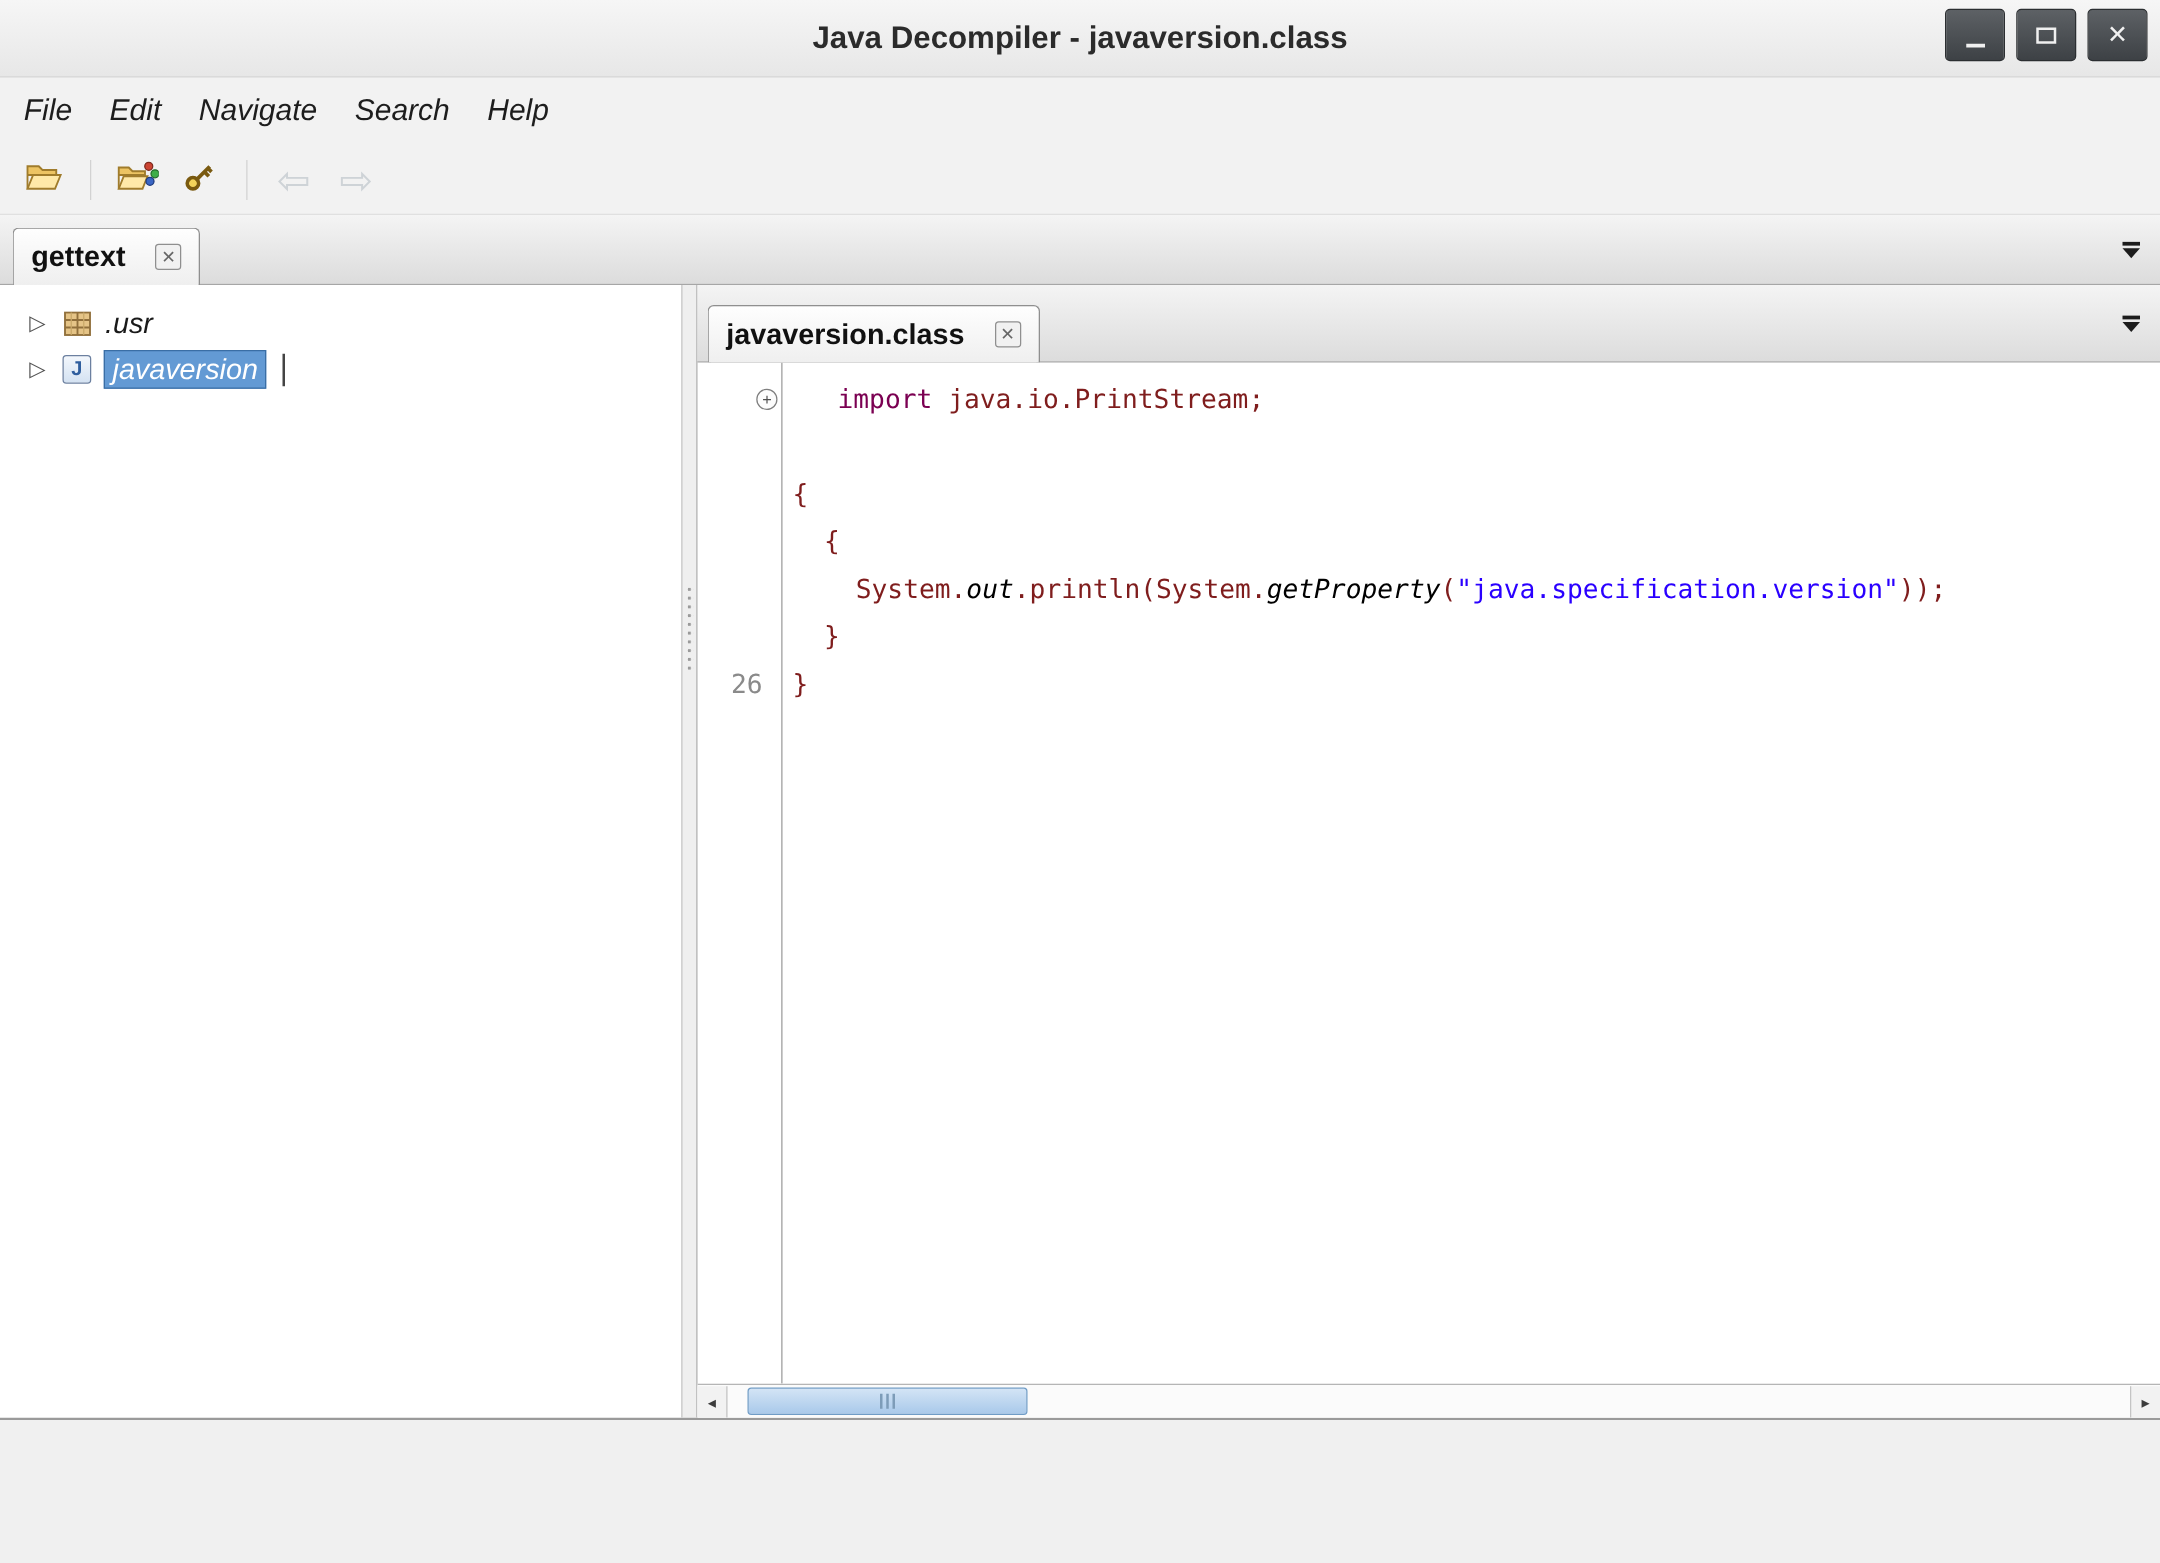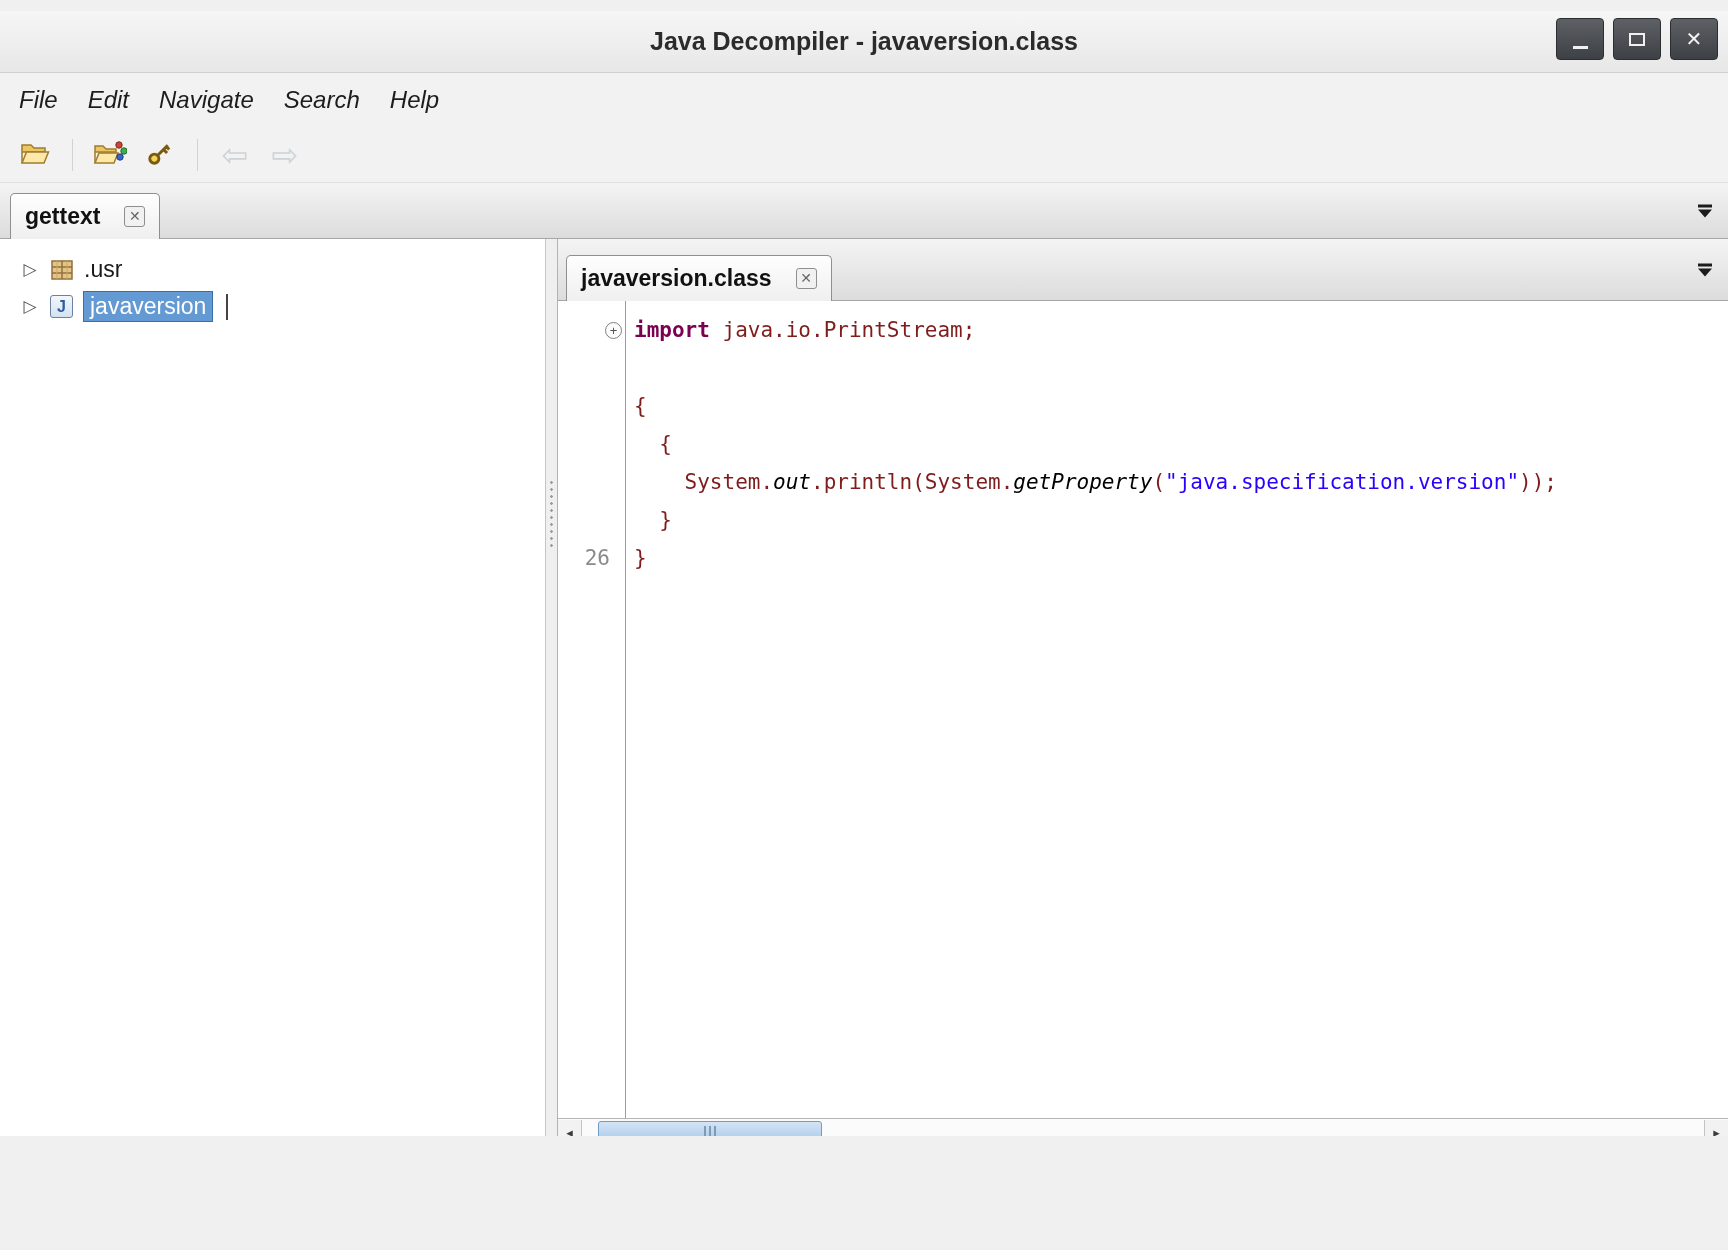--- a/index.html
+++ b/index.html
@@ -1,19 +1,19 @@
 <!DOCTYPE html>
 <html style="--keyword-color: #7B0052; --string-color: #2A00FF; --selection-color: #639AD4; --scroll-thumb-color: #A9C9EA;"><head>
 <meta charset="utf-8">
 <style>
   * { margin:0; padding:0; box-sizing:border-box; }
   html,body { width:1728px; height:1250px; }
   body { font-family:"Liberation Sans", sans-serif; background:#f0f0f0; position:relative; overflow:hidden; }
 
-  .window { position:absolute; top:11px; left:0; width:1728px; height:1136px;
+  .window { position:absolute; top:0; left:0; width:1728px; height:1136px;
             background:#ffffff; border-bottom:2px solid #9a9a9a;
             display:flex; flex-direction:column; }
 
   
   .titlebar { height:62px; background:linear-gradient(#f6f6f6,#e7e7e7);
               border-bottom:1px solid #cfcfcf; position:relative;
               display:flex; align-items:center; justify-content:center; flex:none; }
   .title { font-weight:bold; font-size:25px; color:#2b2b2b; }
   .win-controls { position:absolute; right:10px; top:7px; display:flex; gap:9px; }
   .win-btn { width:48px; height:42px; border-radius:4px;
@@ -66,40 +66,40 @@
   
   .tree-row { display:flex; align-items:center; height:37px; padding-left:20px;
               gap:10px; font-size:23px; color:#1a1a1a; }
   .twisty { color:#555; font-size:17px; width:20px; text-align:center; }
   .node-icon { width:24px; height:24px; display:flex; align-items:center;
                justify-content:center; flex:none; }
   .java-icon { width:23px; height:23px; border:1px solid #6c80a0;
                background:linear-gradient(#f3f7fc,#d4e2f2); border-radius:3px;
                color:#2f5e9e; font-weight:bold; font-size:16px;
                display:flex; align-items:center; justify-content:center; }
-  .node-label { white-space:nowrap; }
+  .node-label { white-space:nowrap;font-style:italic; }
   .node-label.selected { background:var(--selection-color,#639ad4); color:#ffffff;
                border:1px solid #3a6ea5; padding:1px 6px; }
   .caret { width:2px; height:26px; background:#444; margin-left:3px; }
 
   
   .editor-pane { flex:1; display:flex; flex-direction:column; min-width:0; background:#fff; }
   .code-area { flex:1; display:flex; min-height:0; overflow:hidden; }
   .gutter { width:68px; border-right:1px solid #9c9c9c; padding-top:10px; flex:none; }
   .gutter-line { height:38px; line-height:38px; font-family:"DejaVu Sans Mono", monospace;
                  font-size:21px; color:#8a8a8a; text-align:right; padding-right:15px;
                  position:relative; }
   .expand { position:absolute; right:3px; top:11px; width:17px; height:17px;
             border:1px solid #7f7f7f; border-radius:50%; font-size:13px; line-height:15px;
             text-align:center; color:#4f4f4f; background:#fcfcfc;
             font-family:"Liberation Sans", sans-serif; padding-right:0; }
   .code { flex:1; padding:10px 0 0 8px; font-family:"DejaVu Sans Mono", monospace;
           font-size:21px; color:#000; }
   .code-line { height:38px; line-height:38px; white-space:pre; }
-  .seg-kw { color:var(--keyword-color,#7B0052); font-weight:bold; }
+  .seg-kw { color:var(--keyword-color,#7B0052); font-weight:normal;margin-left:36px; }
   .seg-p  { color:#7f1d1d; }
   .seg-it { color:#000; font-style:italic; }
   .seg-str { color:var(--string-color,#2A00FF); }
 
   
   .hscrollbar { height:27px; border-top:1px solid #b5b5b5; background:#fbfbfb;
                 position:relative; flex:none; }
   .sb-btn { position:absolute; top:1px; width:24px; height:25px; background:#f2f2f2;
             display:flex; align-items:center; justify-content:center;
             font-size:13px; color:#3c3c3c; }

